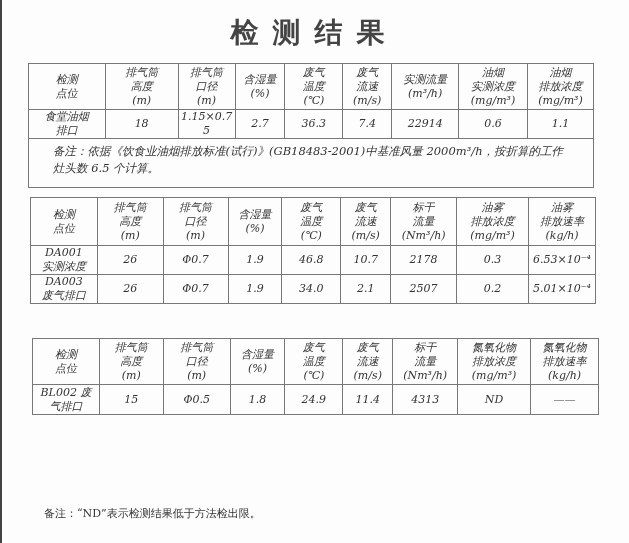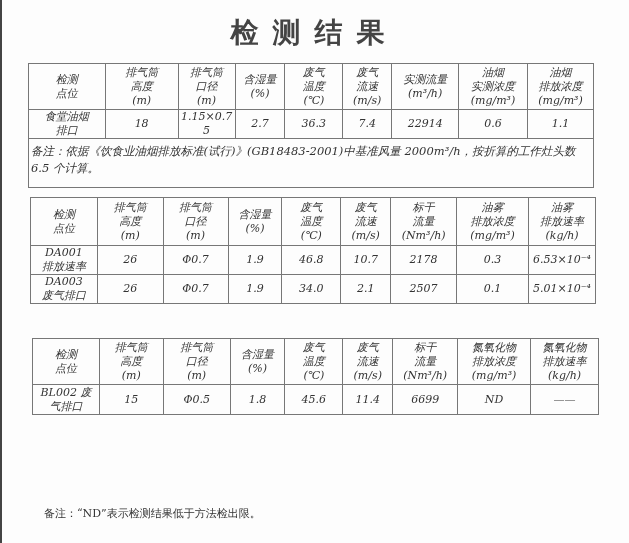--- a/index.html
+++ b/index.html
@@ -10,21 +10,21 @@
   .left-edge { position:absolute; left:0; top:0; width:2px; height:543px; background:#444; }
   .title {
     position:absolute; top:14px; left:0; width:629px; text-align:center;
     font-size:28px; letter-spacing:14px; font-weight:bold; color:#444;
     font-family: "DejaVu Sans", "Liberation Sans", sans-serif;
   }
   table { position:absolute; border-collapse:collapse; font-size:11px; color:#333;font-style:italic; }
   td, th { border:1px solid #777; text-align:center; vertical-align:middle; padding:0 2px; line-height:14px; font-weight:normal; }
   th { white-space:pre-line; }
   td.pre { white-space:pre-line; }
-  .note-cell { text-align:left; vertical-align:top; padding:4px 2px; line-height:17px; font-size:11.5px; }
+  .note-cell { text-align:left; vertical-align:top; padding:4px 24px; line-height:17px; font-size:11.5px; }
   .note2 { position:absolute; left:44px; top:506px; font-size:11px; }
 </style>
 </head>
 <body>
 
 <div class="left-edge"></div>
 <div class="title">检测结果</div>
 
 <table style="left:28px; top:63px; width:566px;">
   <colgroup>
@@ -119,40 +119,40 @@
 (Nm³/h)</th>
     <th>油雾
 排放浓度
 (mg/m³)</th>
     <th>油雾
 排放速率
 (kg/h)</th>
   </tr>
   <tr style="height:29px">
     <td class="pre">DA001
-排放速率</td>
+实测浓度</td>
     <td>26</td>
     <td>Φ0.7</td>
     <td>1.9</td>
     <td>46.8</td>
     <td>10.7</td>
     <td>2178</td>
     <td>0.3</td>
     <td>6.53×10⁻⁴</td>
   </tr>
   <tr style="height:20px">
     <td class="pre">DA003
 废气排口</td>
     <td>26</td>
     <td>Φ0.7</td>
     <td>1.9</td>
     <td>34.0</td>
     <td>2.1</td>
     <td>2507</td>
-    <td>0.1</td>
+    <td>0.2</td>
     <td>5.01×10⁻⁴</td>
   </tr>
 </tbody>
   </table>
 
 <table style="left:32px; top:338px; width:567px;">
   <colgroup>
     <col style="width:67px">
       <col style="width:64px">
       <col style="width:67px">
@@ -190,22 +190,22 @@
     <th>氮氧化物
 排放速率
 (kg/h)</th>
   </tr>
   <tr style="height:30px">
     <td class="pre">BL002 废
 气排口</td>
     <td>15</td>
     <td>Φ0.5</td>
     <td>1.8</td>
-    <td>45.6</td>
+    <td>24.9</td>
     <td>11.4</td>
-    <td>6699</td>
+    <td>4313</td>
     <td>ND</td>
     <td>——</td>
   </tr>
 </tbody>
   </table>
 
 <div class="note2">备注：“ND”表示检测结果低于方法检出限。</div>
 
 </body></html>

